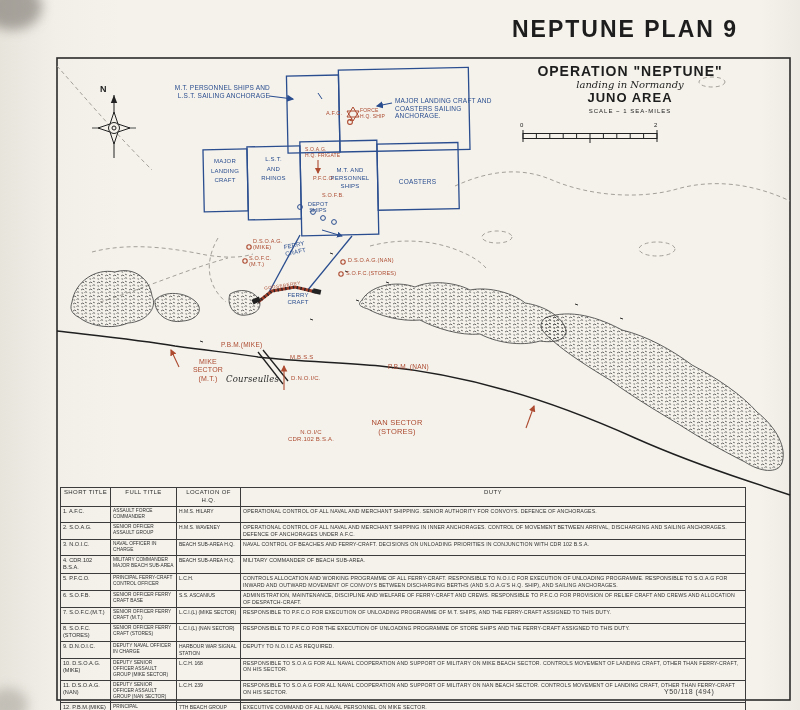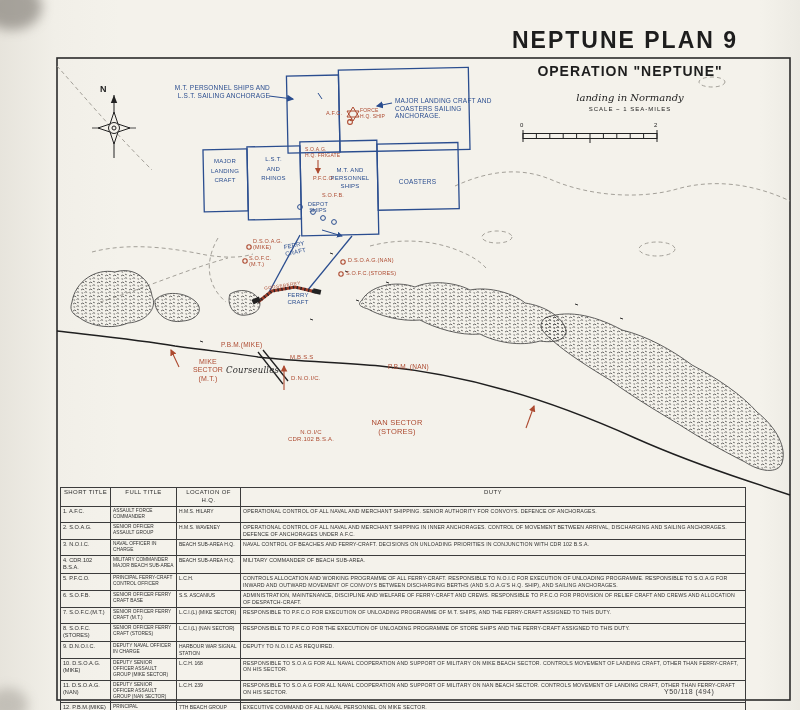--- a/index.html
+++ b/index.html
@@ -3,28 +3,28 @@
 <meta charset="utf-8">
 <style>
   html,body{margin:0;padding:0;}
   body{width:800px;height:710px;background:#f3f1ea;font-family:"Liberation Sans",sans-serif;}
   .page{position:relative;width:800px;height:710px;overflow:hidden;
         background:linear-gradient(90deg,#e7e4dc 0px,#f1efe8 55px,#f4f2eb 120px,#f4f2eb 760px,#eceae3 800px);}
   .smudge{position:absolute;border-radius:50%;filter:blur(6px);pointer-events:none;}
   .lbl{position:absolute;white-space:pre-line;line-height:1.18;letter-spacing:.2px;}
   .blue{color:#2a4d8f;}
   .red{color:#ad4a30;}
-  .blk{color:#2b2b2b;}
+  .blk{color:#2b2b2b;margin-top:9px;}
   .ctr{text-align:center;}
   .rt{text-align:right;}
-  .page-title{position:absolute;left:505px;top:27px;width:240px;text-align:center;
+  .page-title{position:absolute;left:505px;top:16px;width:240px;text-align:center;
       font-size:23px;font-weight:bold;letter-spacing:2px;color:#1d1d1d;}
   .legend{position:absolute;left:518px;top:63px;width:224px;text-align:center;color:#1d1d1d;}
   .leg1{font-size:14px;font-weight:bold;letter-spacing:1px;}
-  .leg2{font-family:"DejaVu Serif",serif;font-style:italic;font-size:10px;margin-top:13px;}
+  .leg2{font-family:"DejaVu Serif",serif;font-style:italic;font-size:10px;margin-top:0px;}
   .leg3{font-size:13px;font-weight:bold;letter-spacing:.6px;}
   .leg4{font-size:13px;font-weight:bold;letter-spacing:1px;}
   .legscale{font-size:6px;letter-spacing:1px;margin-top:3px;}
   .scalenum{position:absolute;font-size:6px;color:#1d1d1d;}
   svg.map{position:absolute;left:0;top:0;}
   .tablewrap{position:absolute;left:60px;top:487px;width:686px;}
   table.org{width:100%;border-collapse:collapse;table-layout:fixed;background:transparent;}
   table.org td,table.org th{border:1px solid #3c3c3c;padding:1px 2px 1.5px 2px;vertical-align:top;
       color:#2f2f2f;font-weight:normal;line-height:1.3;overflow:hidden;}
   th.h{font-size:6px;letter-spacing:.4px;text-align:center;padding:3px 0 3px 0;}
@@ -155,20 +155,21 @@
     <g stroke="#222" fill="none" stroke-width="1">
       <rect x="523" y="133.5" width="134" height="5"></rect>
       <path d="M536.4,133.5 V138.5 M549.8,133.5 V138.5 M563.2,133.5 V138.5 M576.6,133.5 V138.5 M590,133.5 V143 M603.4,133.5 V138.5 M616.8,133.5 V138.5 M630.2,133.5 V138.5 M643.6,133.5 V138.5"></path>
       <path d="M523,130 V142 M657,130 V142"></path>
     </g>
   </svg>
 
   <div class="legend">
     <div class="leg1">OPERATION "NEPTUNE"</div>
     <div class="leg2">landing in Normandy</div>
+    <div class="leg4">JUNO AREA</div>
     <div class="legscale">SCALE ~ 1  SEA-MILES</div>
   </div>
   <span class="scalenum" style="left:520px;top:122px;">0</span>
   <span class="scalenum" style="left:654px;top:122px;">2</span>
   <span class="north">N</span>
 
   <div class="lbl blue rt" style="left:160px;top:84px;width:110px;font-size:6.5px;">M.T. PERSONNEL SHIPS AND
 L.S.T. SAILING ANCHORAGE</div>
   <div class="lbl blue" style="left:395px;top:97px;width:108px;font-size:6.5px;">MAJOR LANDING CRAFT AND
 COASTERS SAILING ANCHORAGE.</div>

